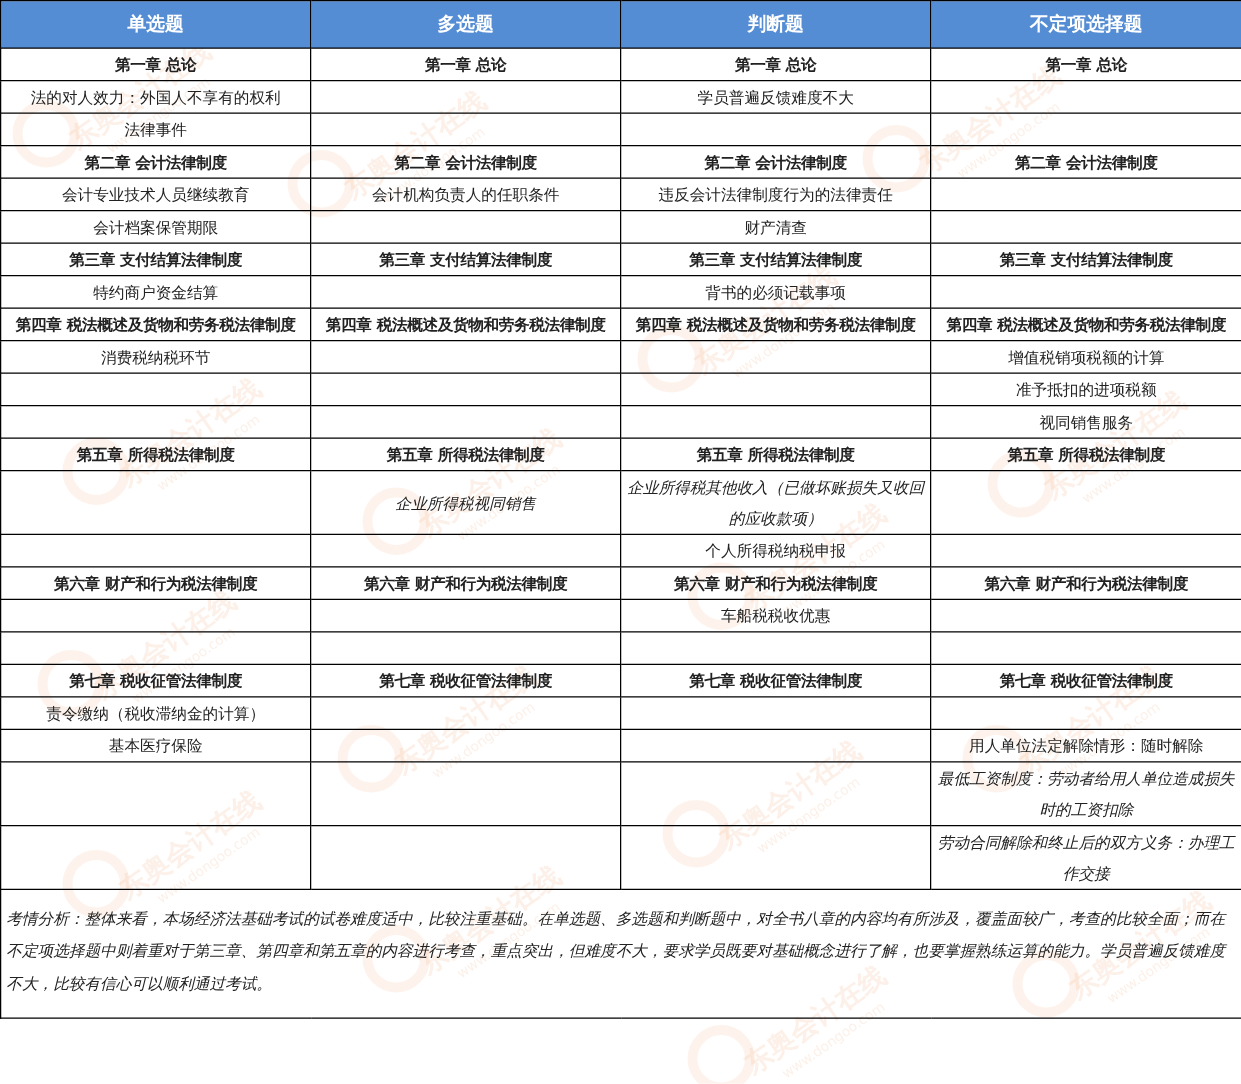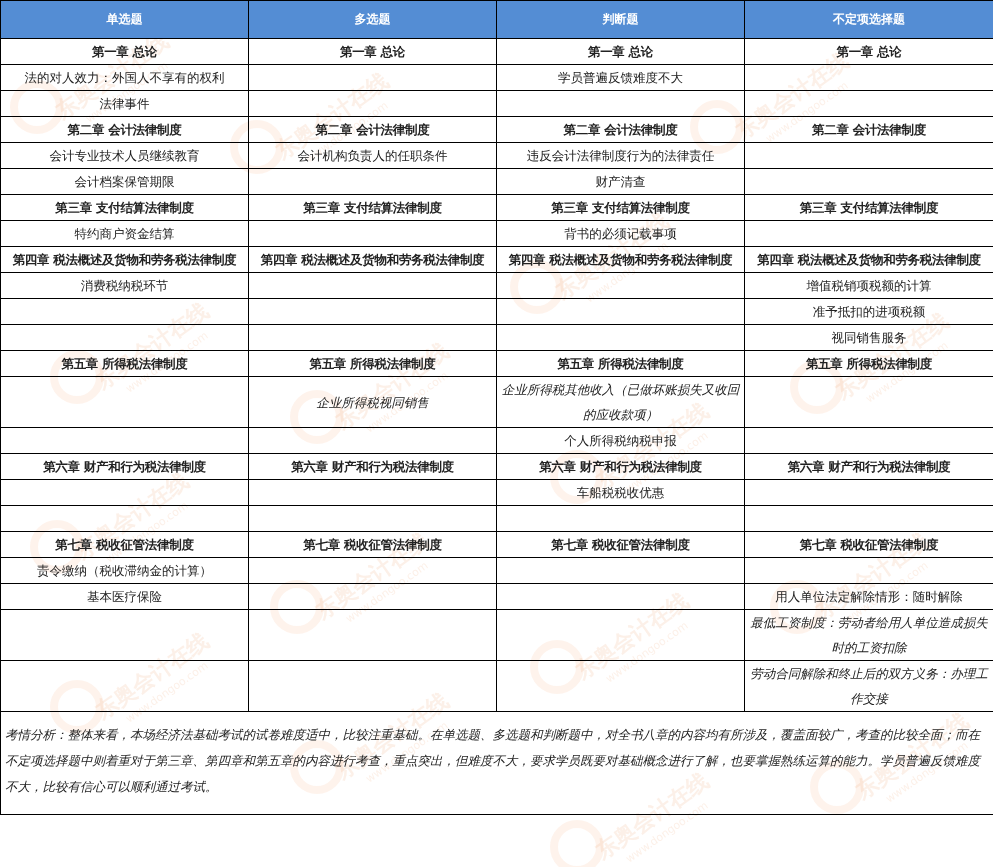--- a/index.html
+++ b/index.html
@@ -8,21 +8,21 @@
   .wm-layer { position: absolute; inset: 0; pointer-events: none; z-index: 0; overflow: hidden; }
   .wm { position: absolute; transform: rotate(-35deg); color: rgba(240,170,130,0.18);
         font-size: 22px; font-weight: bold; white-space: nowrap; }
   .wm small { display: block; font-size: 11px; font-weight: normal; margin-left: 20px; }
   .wm-ring { position: absolute; width: 38px; height: 38px; border-radius: 50%;
              border: 8px solid rgba(247,160,110,0.13); }
   table { position: relative; z-index: 1; border-collapse: collapse; table-layout: fixed;
           width: 993px; }
   td, th { border: 1px solid #000; text-align: center; vertical-align: middle;
            padding: 0 2px; font-size: 12.5px; line-height: 25px; overflow: hidden; }
-  th { background: #548dd4; color: #fff; font-weight: bold; height: 37px; font-size: 12px; }
+  th { background: #548dd4; color: #fff; font-weight: bold; height: 37px; font-size: 15px; }
   tr.r { height: 26px; }
   tr.tall { height: 51px; font-style: italic; }
   td.ch { font-weight: bold; white-space: nowrap; letter-spacing: -0.3px; }
   td.two { line-height: 25px; }
   td.footer { text-align: left; vertical-align: top; padding: 10px 4px 0 4px; line-height: 26px;
               height: 92px; font-size: 12.5px; font-style: italic; }
 </style>
 </head>
 <body>
 

